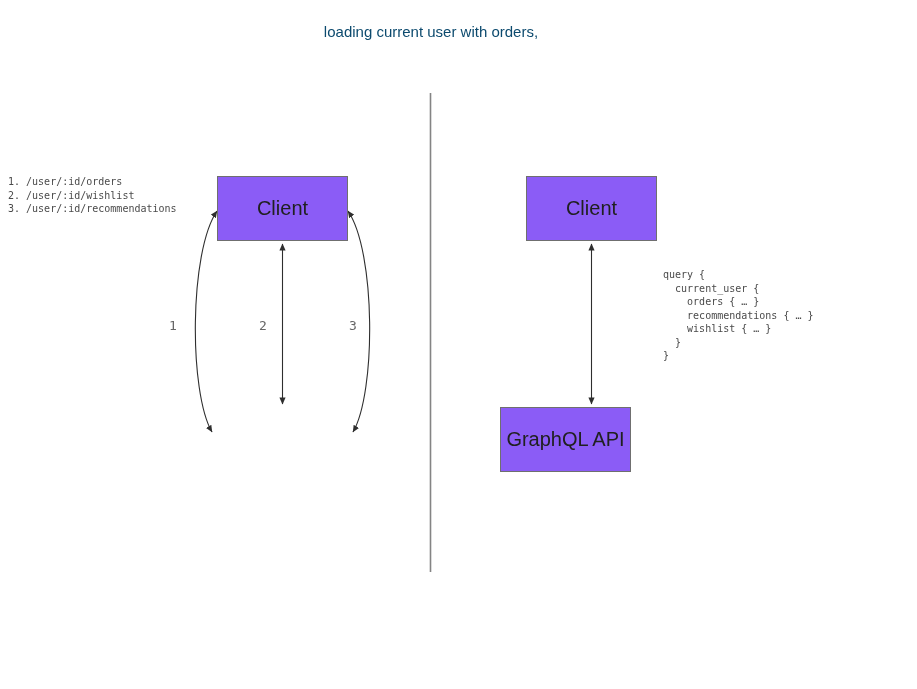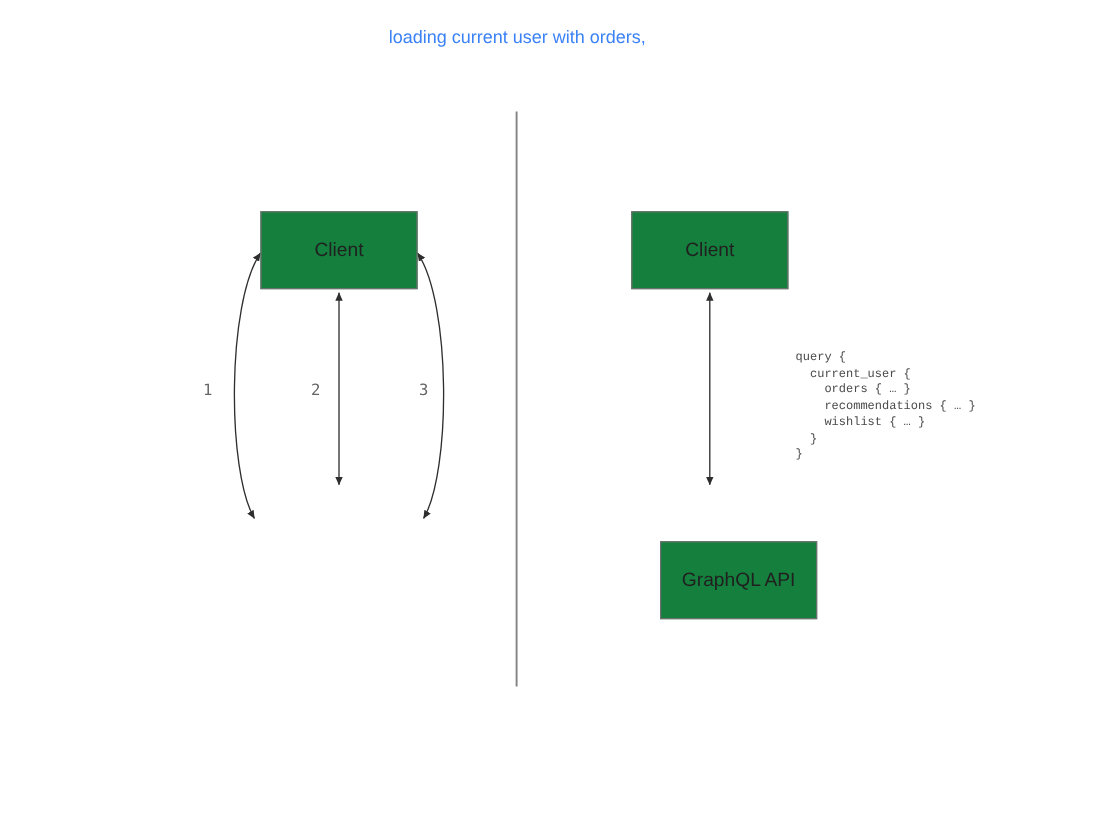--- a/index.html
+++ b/index.html
@@ -16,57 +16,57 @@
     overflow: hidden;
   }
   .title {
     position: absolute;
     left: 280px;
     top: 22px;
     width: 302px;
     text-align: center;
     font-size: 15px;
     line-height: 19px;
-    color: #3b82f6;
+    color: #0c4a6e;
   }
   .arrows-layer {
     position: absolute;
     left: 0;
     top: 0;
     width: 917px;
     height: 689px;
   }
   .box {
     position: absolute;
     width: 131px;
     height: 65px;
-    background: #15803d;
+    background: #8b5cf6;
     border: 1.5px solid #6f6f6f;
     box-sizing: border-box;
     display: flex;
     align-items: center;
     justify-content: center;
-    font-size: 16px;
+    font-size: 20px;
     color: #202020;
   }
   .box-client-left  { left: 217px; top: 176px; }
   .box-rest-api     { left: 217px; top: 407px; }
   .box-client-right { left: 526px; top: 176px; }
-  .box-graphql-api  { left: 550px; top: 407px; margin-top: 44px; }
+  .box-graphql-api  { left: 500px; top: 407px; }
   .code {
     position: absolute;
     margin: 0;
     font-family: "DejaVu Sans Mono", "Liberation Mono", monospace;
     font-size: 10px;
     line-height: 13.5px;
     color: #4a4a4a;
     white-space: pre;
   }
   .endpoints { left: 8px; top: 175px; }
-  .query     { left: 663px; top: 292px; font-family: Liberation Mono, monospace; }
+  .query     { left: 663px; top: 268px; }
   .arrow-num {
     position: absolute;
     width: 20px;
     text-align: center;
     font-family: "DejaVu Sans Mono", "Liberation Mono", monospace;
     font-size: 13px;
     color: #666666;
   }
   .num-1 { left: 163px; top: 318px; }
   .num-2 { left: 253px; top: 318px; }
@@ -94,20 +94,23 @@
     <line x1="282.5" y1="244" x2="282.5" y2="404" stroke="#2e2e2e" stroke-width="1.1" marker-start="url(#arrow)" marker-end="url(#arrow)"></line>
     <path d="M 348 211 C 376 252 376 393 353 432" fill="none" stroke="#2e2e2e" stroke-width="1.1" marker-start="url(#arrow)" marker-end="url(#arrow)"></path>
 
     <line x1="591.5" y1="244" x2="591.5" y2="404" stroke="#2e2e2e" stroke-width="1.1" marker-start="url(#arrow)" marker-end="url(#arrow)"></line>
   </svg>
 
   <div class="box box-client-left">
     <span>Client</span>
   </div>
 
+  <pre class="code endpoints"><span>1. /user/:id/orders</span>
+<span>2. /user/:id/wishlist</span>
+<span>3. /user/:id/recommendations</span></pre>
 
   <div class="arrow-num num-1">1</div>
   <div class="arrow-num num-2">2</div>
   <div class="arrow-num num-3">3</div>
 
   <div class="box box-client-right">
     <span>Client</span>
   </div>
   <div class="box box-graphql-api">
     <span>GraphQL API</span>

